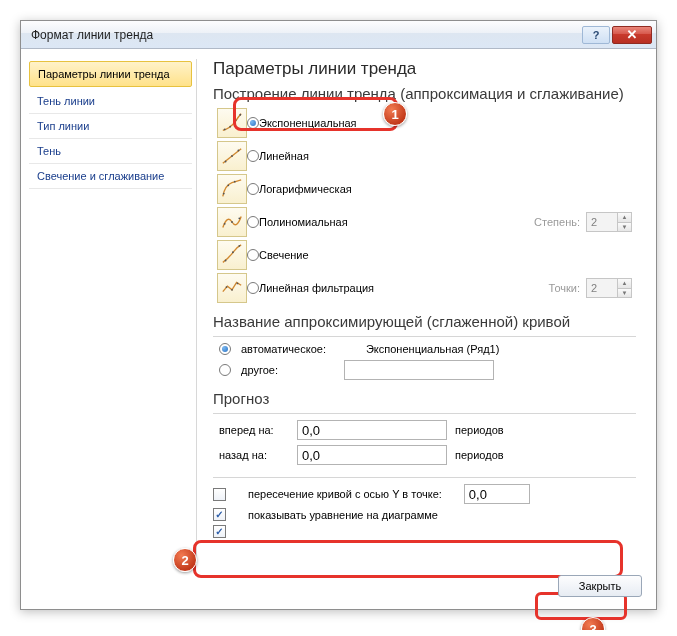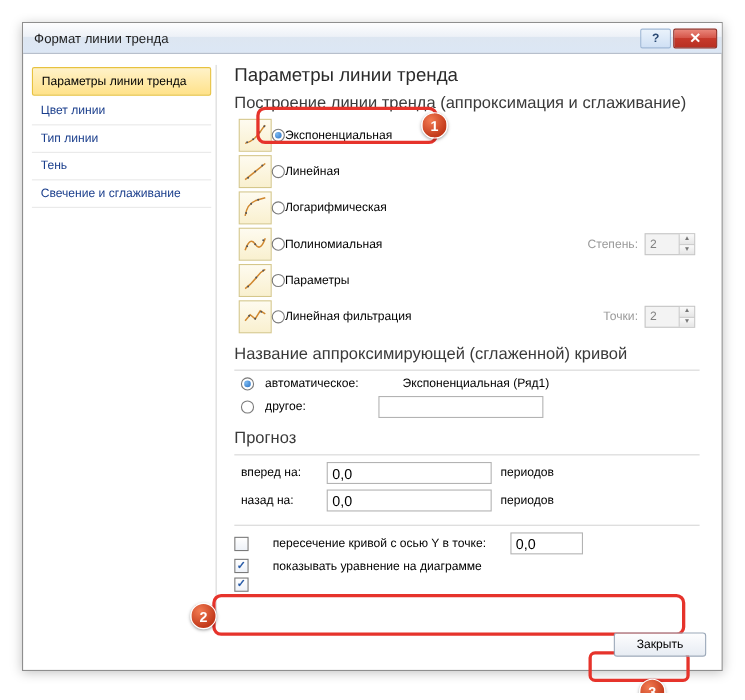--- a/index.html
+++ b/index.html
@@ -173,21 +173,21 @@
   <div class="titlebar">
     <span class="title">Формат линии тренда</span>
     <div class="tb-btn tb-help">?</div>
     <div class="tb-btn tb-close">✕</div>
   </div>
 
   <div class="body">
 
     <div class="sidebar">
       <div class="side-item active"><span>Параметры линии тренда</span></div>
-      <div class="side-item"><span>Цвет линии</span></div>
+      <div class="side-item"><span>Тень линии</span></div>
       <div class="side-item"><span>Тип линии</span></div>
       <div class="side-item"><span>Тень</span></div>
       <div class="side-item"><span>Свечение и сглаживание</span></div>
     </div>
 
     <div class="main">
       <h1>Параметры линии тренда</h1>
       <div class="group-label">Построение линии тренда (аппроксимация и сглаживание)</div>
 
       <div class="trend-row">
@@ -252,21 +252,21 @@
       <div class="trend-row">
         <div class="trend-icon">
             <svg viewBox="0 0 24 24">
               <path d="M2 20 Q8 16 14 8 Q18 3 22 1" stroke="#d08830" fill="none" stroke-width="1.5"></path>
               <circle cx="5" cy="18" r="1" fill="#555"></circle>
               <circle cx="13" cy="9" r="1" fill="#555"></circle>
               <circle cx="20" cy="2" r="1" fill="#555"></circle>
             </svg>
           </div>
         <div class="radio"></div>
-        <span class="trend-label">Параметры</span>
+        <span class="trend-label">Свечение</span>
       </div>
       <div class="trend-row">
         <div class="trend-icon">
             <svg viewBox="0 0 24 24">
               <path d="M2 16 L7 10 L12 14 L17 6 L22 9" stroke="#d08830" fill="none" stroke-width="1.5"></path>
               <circle cx="6" cy="11" r="1" fill="#555"></circle>
               <circle cx="12" cy="14" r="1" fill="#555"></circle>
               <circle cx="18" cy="7" r="1" fill="#555"></circle>
             </svg>
           </div>

